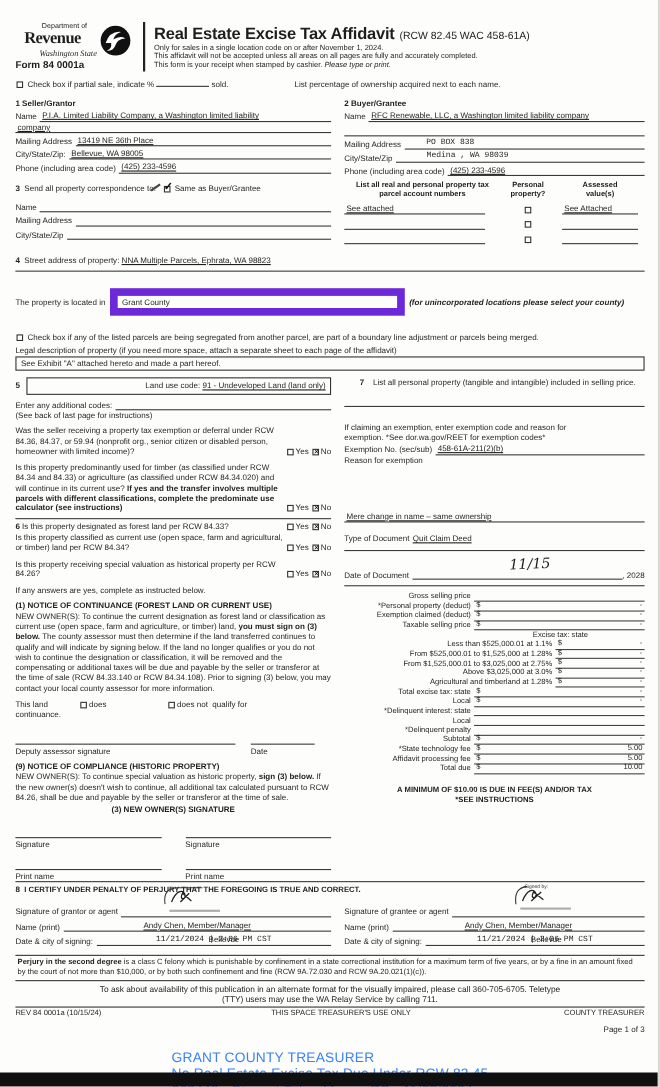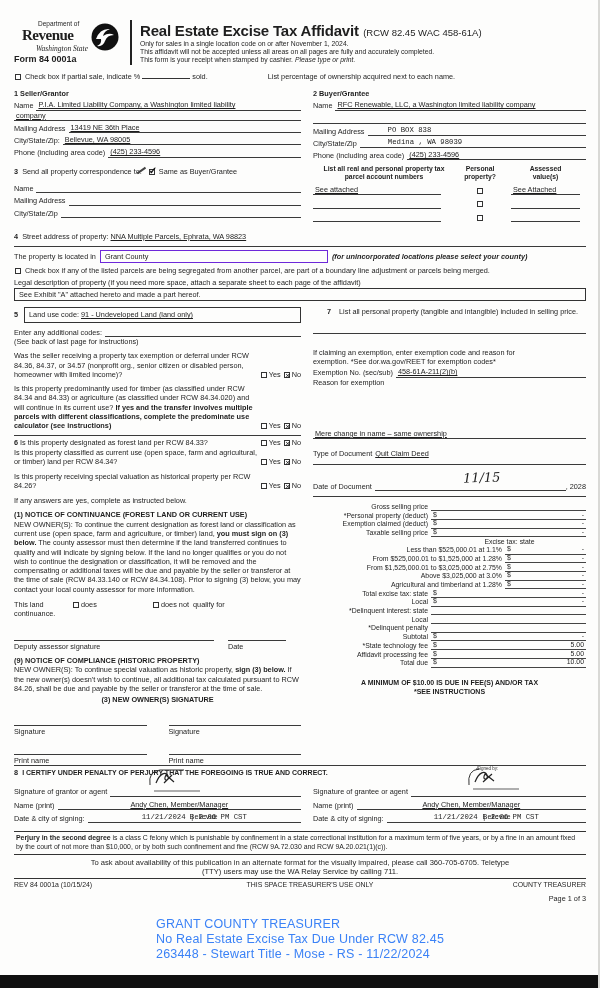--- a/index.html
+++ b/index.html
@@ -40,21 +40,21 @@
 
   .two-col { display:grid; grid-template-columns:287px 273px; column-gap:12px; }
 
   
   .ptab-h { display:flex; font-size:6.8px; font-weight:bold; text-align:center; line-height:7.8px; margin-top:5px; }
   .ptab-r { display:flex; align-items:flex-end; margin-top:4px; }
   .pc1 { width:142px; } .pc2 { width:50px; text-align:center; } .pc3 { flex:1; }
 
   
   .boxed { border:1px solid #333; padding:1px 4px; }
-  .county-box { border:1px solid #6d28d9; width:228px; padding:1px 4px; margin:0 4px; }
+  .county-box { border:7px solid #6d28d9; width:268px; padding:1px 4px; margin:12px 4px; }
 
   
   .main { display:grid; grid-template-columns:287px 273px; column-gap:12px; margin-top:4px; min-height:446px; }
   .q { display:flex; align-items:flex-end; gap:2px; margin-top:5px; }
   .qtext { flex:1; }
   .yn { white-space:nowrap; flex:none; font-size:7.3px; }
   .para { text-align:left; }
 
   
   .taxrow { display:flex; align-items:flex-end; height:8.7px; }
@@ -244,33 +244,33 @@
   <div class="fz" style="margin-top:2px;">Legal description of property (if you need more space, attach a separate sheet to each page of the affidavit)</div>
   <div class="fz boxed" style="margin-top:1px; min-height:11px;">
     <span>See Exhibit "A" attached hereto and made a part hereof.</span>
   </div>
 
   <div class="main fz">
 
     <div>
       <div style="display:flex; align-items:center; gap:6px; margin-top:2px;">
         <span class="b">5</span>
-        <span class="boxed" style="flex:1; padding:2px 4px;">
+        <span class="boxed" style="flex:1; padding:2px 4px;text-align:right;">
           <span>Land use code:</span>
           <span style="text-decoration:underline;">91 - Undeveloped Land (land only)</span>
         </span>
       </div>
       <div class="row" style="margin-top:5px;">
         <span class="lab">Enter any additional codes:</span>
         <span class="fill"></span>
       </div>
       <div>(See back of last page for instructions)</div>
 
       <div class="q">
-        <span class="qtext">Was the seller receiving a property tax exemption or deferral under RCW 84.36, 84.37, or 34.57 (nonprofit org., senior citizen or disabled person, homeowner with limited income)?</span>
+        <span class="qtext">Was the seller receiving a property tax exemption or deferral under RCW 84.36, 84.37, or 59.94 (nonprofit org., senior citizen or disabled person, homeowner with limited income)?</span>
         <span class="yn"><span class="cb"></span><span>Yes</span> <span class="cb x"></span><span>No</span></span>
       </div>
       <div class="q">
         <span class="qtext"><span>Is this property predominantly used for timber (as classified under RCW 84.34 and 84.33) or agriculture (as classified under RCW 84.34.020) and will continue in its current use?</span> <span class="b">If yes and the transfer involves multiple parcels with different classifications, complete the predominate use calculator (see instructions)</span></span>
         <span class="yn"><span class="cb"></span><span>Yes</span> <span class="cb x"></span><span>No</span></span>
       </div>
 
       <div class="hr" style="margin-top:4px;"></div>
 
       <div class="q" style="margin-top:2px;">

